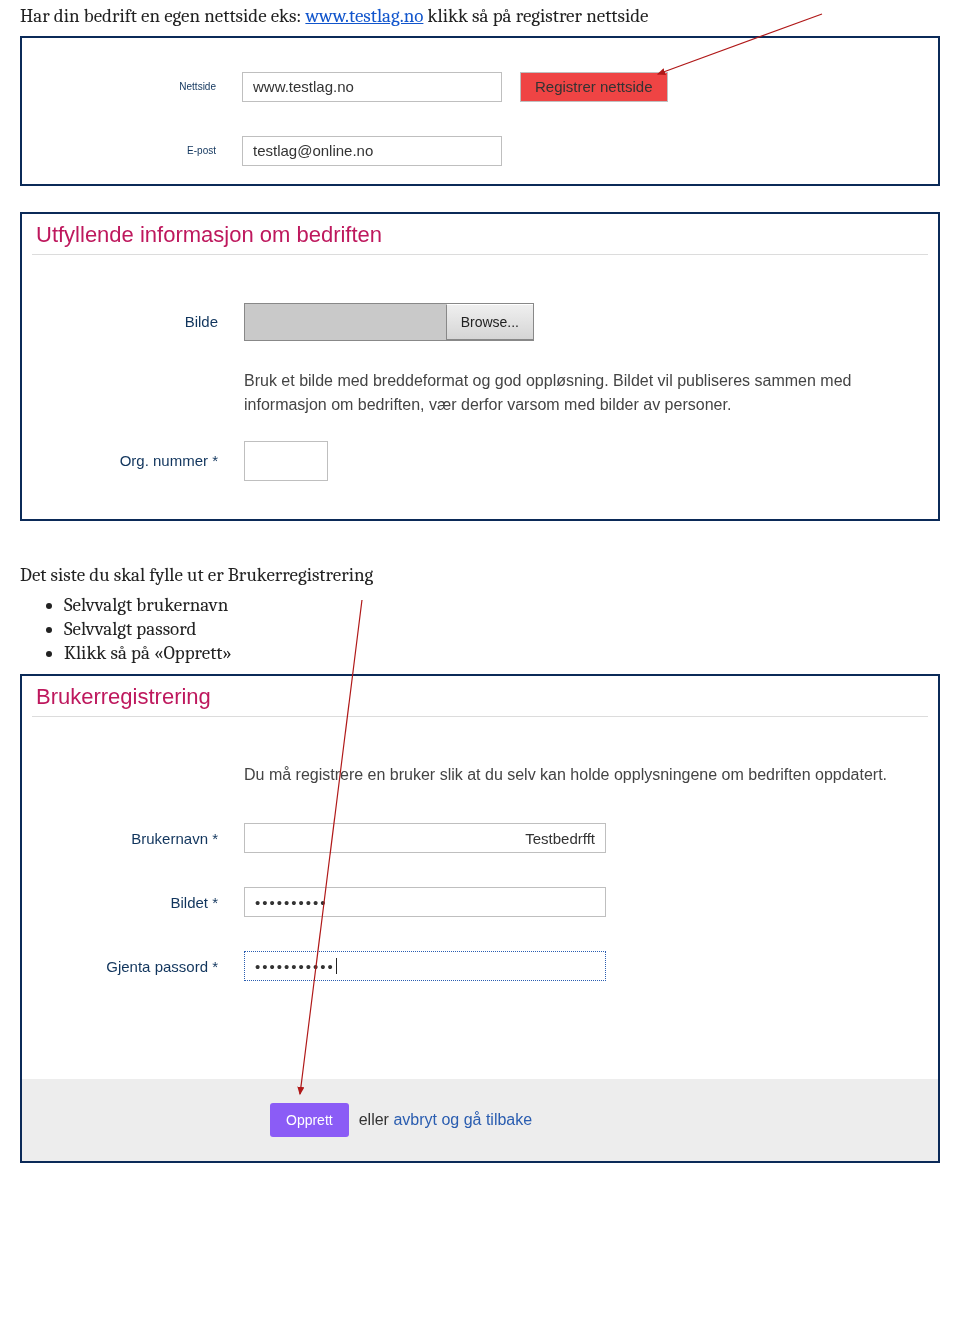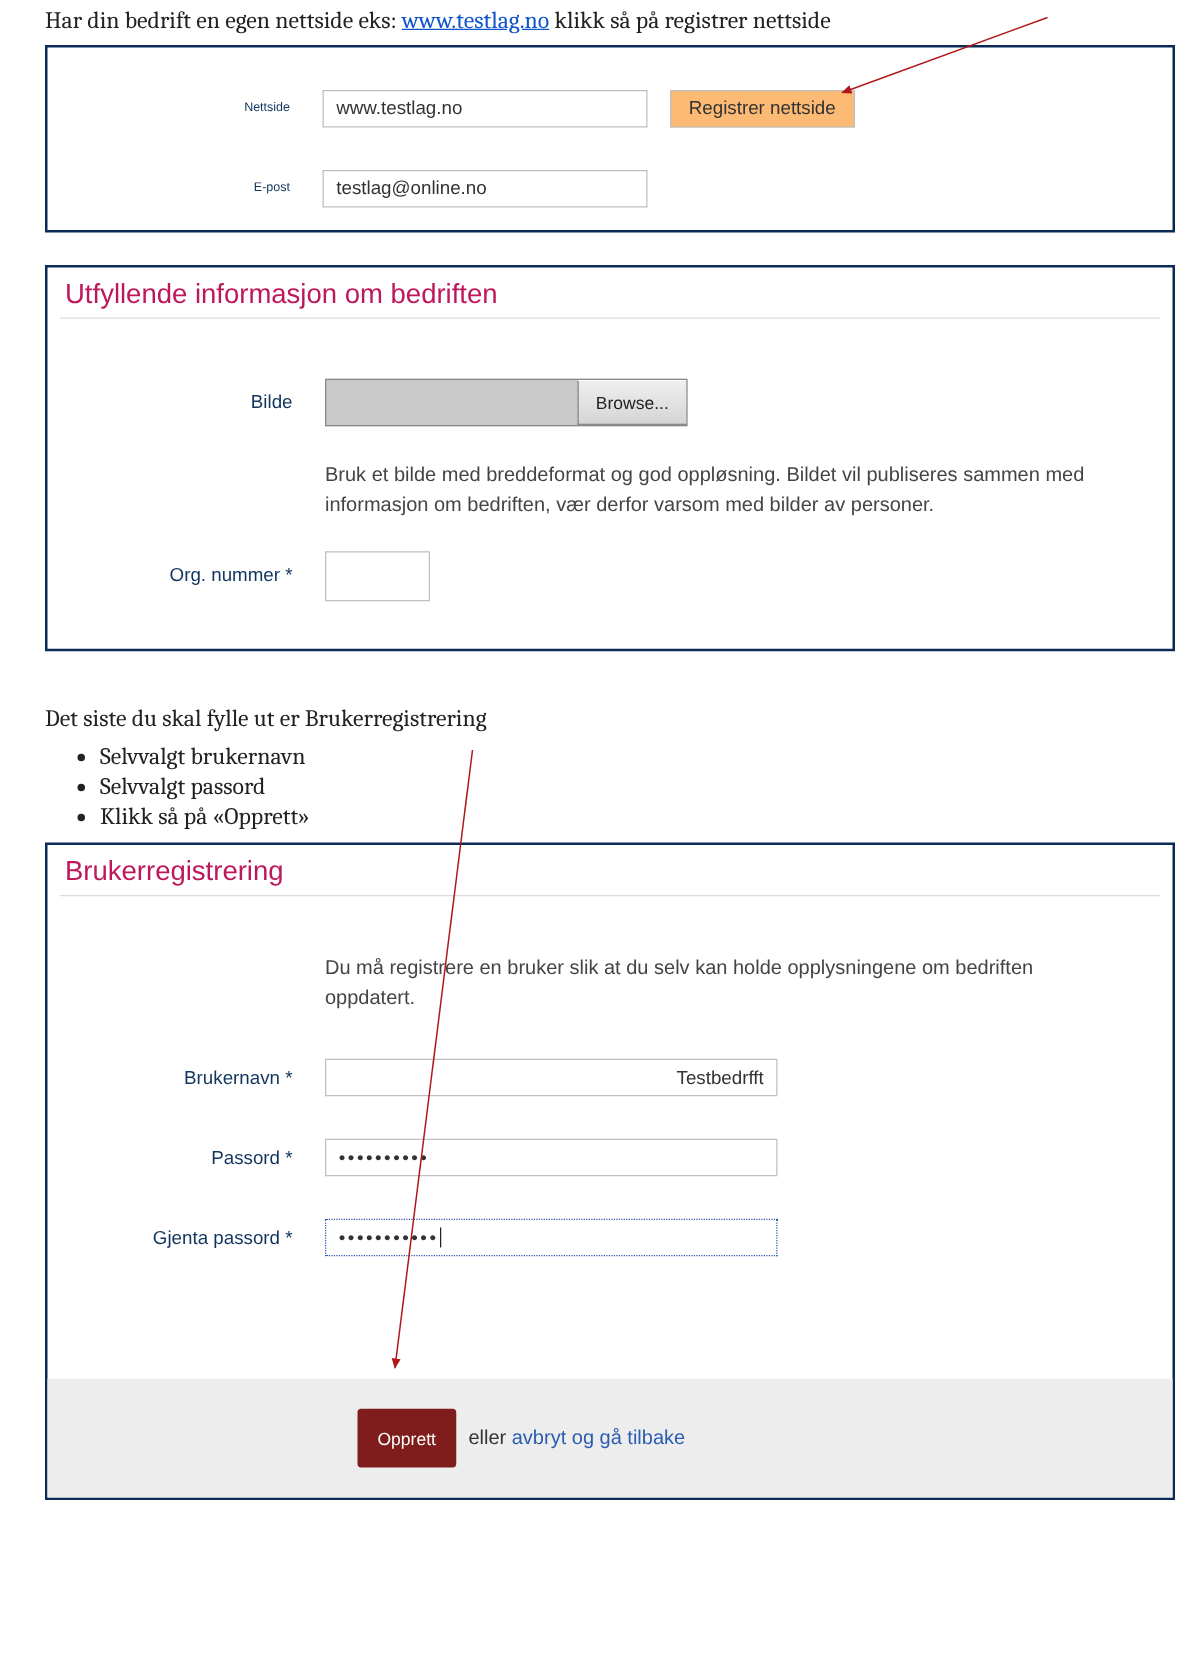--- a/index.html
+++ b/index.html
@@ -4,21 +4,21 @@
 <style>
   * { box-sizing: border-box; }
   body {
     margin: 0;
     padding: 0;
     font-family: Cambria, Georgia, serif;
     background: #fff;
     width: 960px;
     color: #222;
   }
-  .page { padding: 0 20px 40px 36px; }
+  .page { padding: 0 20px 40px 20px; }
   .instr {
     font-size: 19px;
     line-height: 1.35;
     margin: 4px 0 6px 0;
   }
   .instr a { color: #1155cc; text-decoration: underline; }
   ul.bullets {
     margin: 2px 0 10px 44px;
     padding: 0;
     font-size: 19px;
@@ -65,21 +65,21 @@
     font-size: 15px;
     font-family: Arial, sans-serif;
     color: #333;
     background: #fff;
   }
   .txtin.w1 { width: 260px; }
   .txtin.w2 { width: 362px; text-align: right; }
   .txtin.wSmall { width: 84px; height: 40px; }
   .btnflat {
     border: 1px solid #bfbfbf;
-    background: #fdba74;
+    background: #ef4444;
     height: 30px;
     padding: 0 14px;
     font-size: 15px;
     font-family: Arial, sans-serif;
     color: #333;
     margin-left: 18px;
     cursor: pointer;
   }
   .section-title {
     font-size: 22px;
@@ -139,25 +139,25 @@
 
   
   .actionbar {
     background: #ededed;
     padding: 24px 0 24px 248px;
     display: flex;
     align-items: center;
     margin-top: 60px;
   }
   .primarybtn {
-    background: #7f1d1d;
+    background: #8b5cf6;
     color: #fff;
     border: none;
     border-radius: 3px;
-    height: 47px;
+    height: 34px;
     padding: 0 16px;
     font-size: 14px;
     font-family: Arial, sans-serif;
     cursor: pointer;
   }
   .cancel {
     margin-left: 10px;
     font-size: 16px;
     color: #333;
   }
@@ -265,21 +265,21 @@
       </div>
       <div class="spacer-sm"></div>
       <div class="formrow">
         <div class="label2">Brukernavn *</div>
         <div class="controls">
           <input type="text" class="txtin w2" value="Testbedrfft" style="">
         </div>
       </div>
       <div class="spacer-sm"></div>
       <div class="formrow">
-        <div class="label2">Passord *</div>
+        <div class="label2">Bildet *</div>
         <div class="controls">
           <div class="txtin w2" style="display:flex; align-items:center; letter-spacing:2px; color:#333;">••••••••••</div>
         </div>
       </div>
       <div class="spacer-sm"></div>
       <div class="formrow">
         <div class="label2">Gjenta passord *</div>
         <div class="controls">
           <div class="txtin w2 dotted" style="display:flex; align-items:center; letter-spacing:2px; color:#333;">
             <span>•••••••••••</span>

